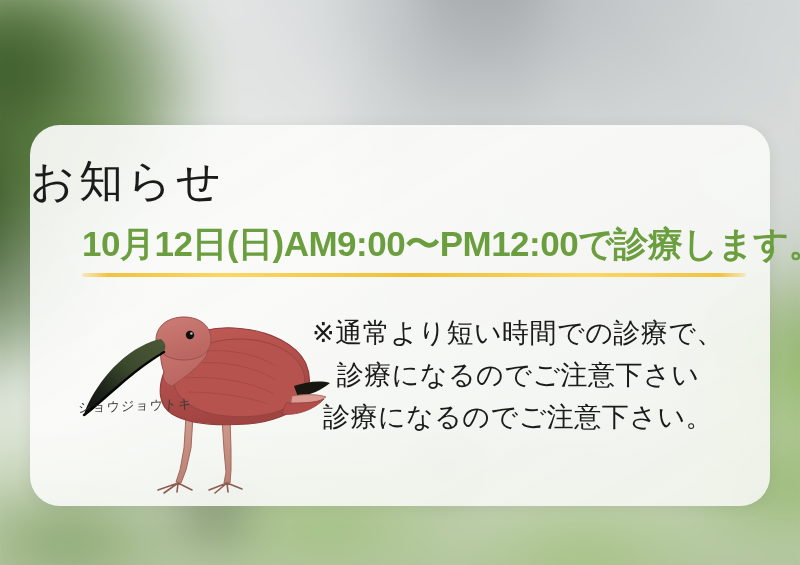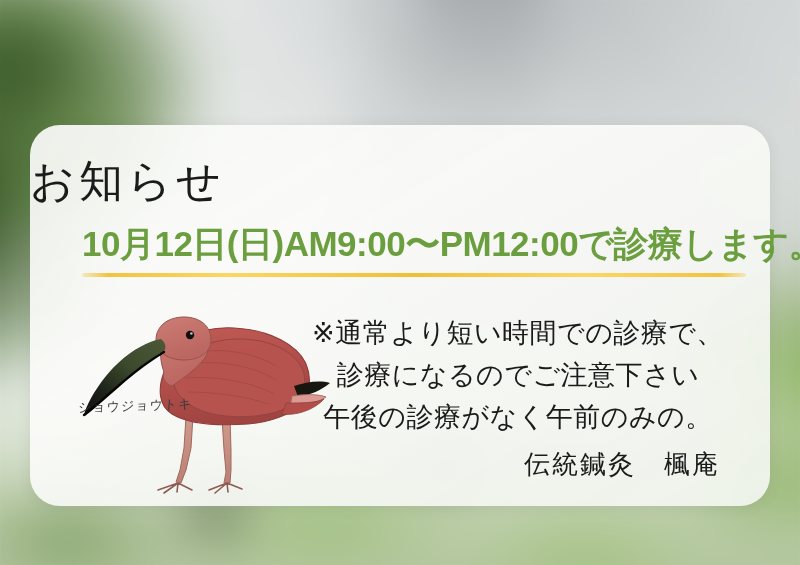--- a/index.html
+++ b/index.html
@@ -206,24 +206,23 @@
     <div id="title">お知らせ</div>
 
     <div id="headline-block">
       <div id="headline">10月12日(日)AM9:00〜PM12:00で診療します。</div>
       <div id="headline-rule"></div>
     </div>
 
     <div id="body-text">
       <span class="ln">※通常より短い時間での診療で、</span>
       <span class="ln">診療になるのでご注意下さい</span>
-      <span class="ln">午後の診療がなく午前のみの。</span>
+      <span class="ln">診療になるのでご注意下さい。</span>
     </div>
 
-    <div id="signature">伝統鍼灸　楓庵</div>
 
     <svg id="bird" viewBox="0 0 280 195">
       <defs>
         <linearGradient id="bodyGrad" x1="0" y1="0" x2="0.3" y2="1">
           <stop offset="0%" stop-color="#c05c55"></stop>
           <stop offset="45%" stop-color="#b5504c"></stop>
           <stop offset="100%" stop-color="#a04441"></stop>
         </linearGradient>
         <linearGradient id="headGrad" x1="0" y1="0" x2="0.4" y2="1">
           <stop offset="0%" stop-color="#cc7d76"></stop>

